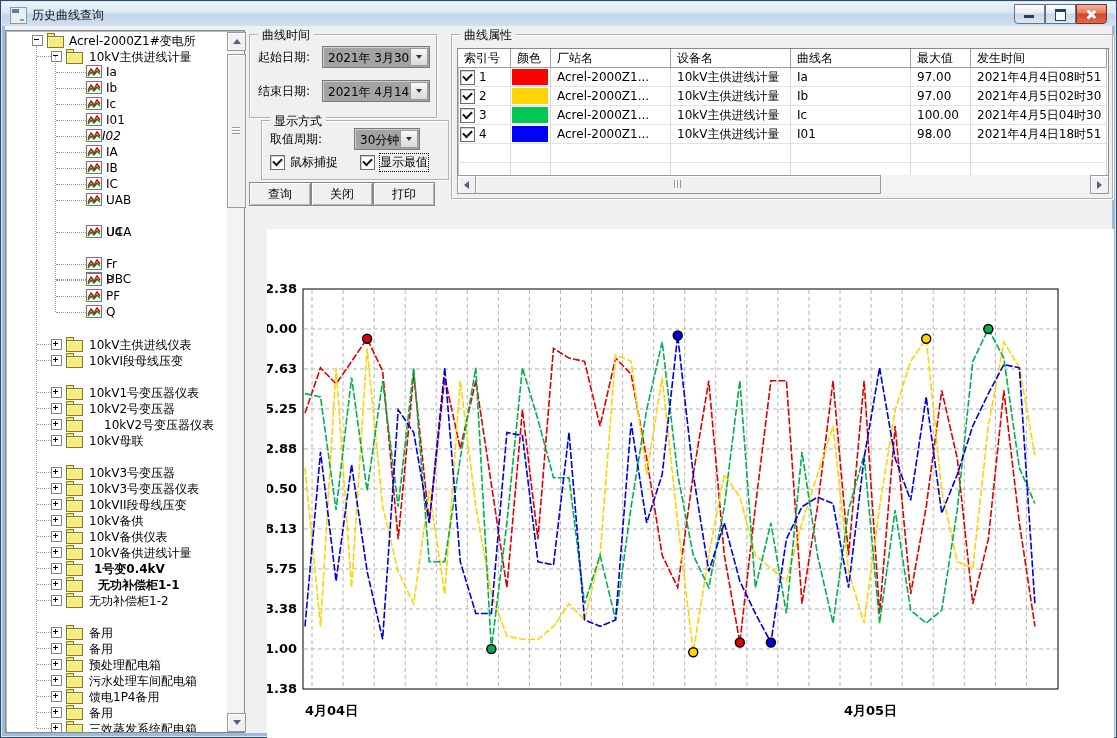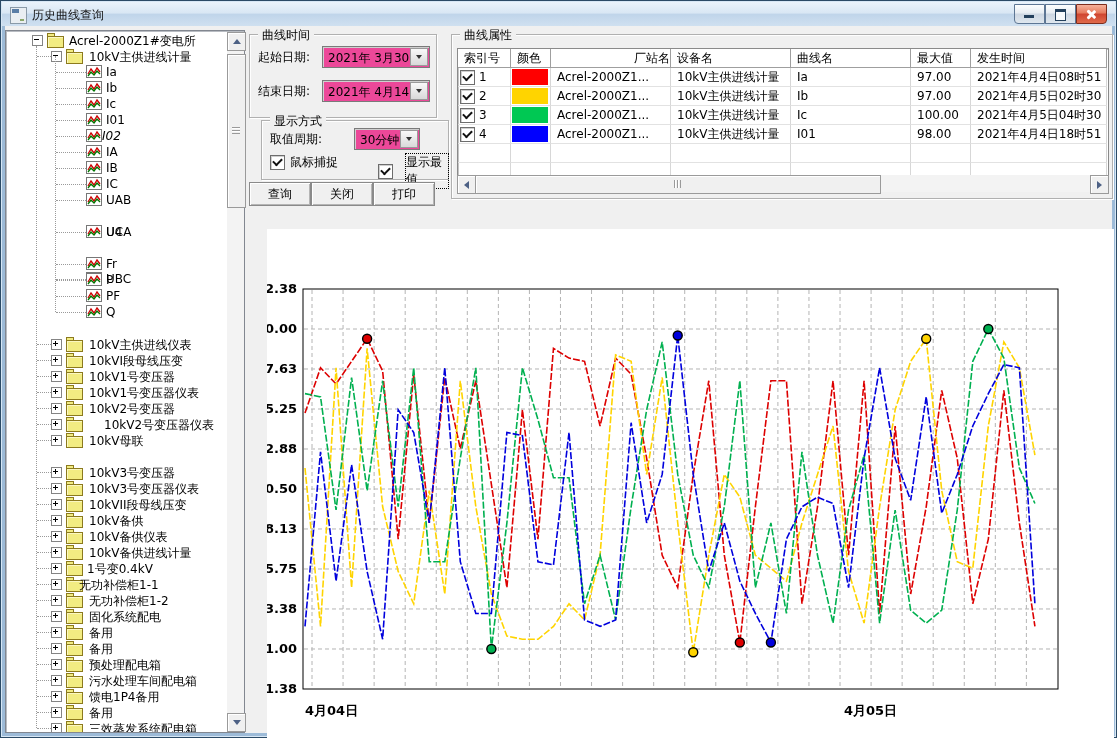--- a/index.html
+++ b/index.html
@@ -45,21 +45,21 @@
   .vthumb::after{content:"";position:absolute;left:4px;top:50%;margin-top:-4px;width:8px;height:7px;
      background:repeating-linear-gradient(180deg,#9a9a9a 0 1px,#fff 1px 2px,transparent 2px 3px);}
   .hscroll{position:absolute;height:17px;background:#f3f3f3;}
   .hthumb{position:absolute;top:0;height:17px;background:#f0f0f0;border:1px solid #9a9a9a;box-shadow:inset 1px 1px 0 #fff;}
   .hthumb::after{content:"";position:absolute;top:4px;left:50%;margin-left:-4px;width:7px;height:8px;
      background:repeating-linear-gradient(90deg,#9a9a9a 0 1px,#fff 1px 2px,transparent 2px 3px);}
   
   .group{position:absolute;border:1px solid #b0b0b0;box-shadow:inset 1px 1px 0 rgba(255,255,255,.9),1px 1px 0 #fff;}
   .legend{position:absolute;top:-8px;left:8px;background:#f0f0f0;padding:0 4px;font-size:12px;}
   .lbl{position:absolute;font-size:12px;white-space:nowrap;}
-  .combo{position:absolute;height:20px;background:#ec4899;border:1px solid #7a7a7a;box-shadow:inset 1px 1px 0 #cfcfcf;}
+  .combo{position:absolute;height:20px;background:#a3a3a3;border:1px solid #7a7a7a;box-shadow:inset 1px 1px 0 #cfcfcf;}
   .combo .val{position:absolute;left:5px;top:3px;font-size:12px;white-space:nowrap;}
   .combo .cbtn{position:absolute;right:1px;top:1px;bottom:1px;width:16px;background:linear-gradient(#f9f9f9,#d9d9d9);border:1px solid #9a9a9a;display:flex;align-items:center;justify-content:center;}
   .combo .cbtn::after{content:"";width:0;height:0;border-left:3.5px solid transparent;border-right:3.5px solid transparent;border-top:4px solid #333;}
   .cbwrap{position:absolute;display:flex;align-items:center;}
   .cb{width:13px;height:13px;background:#fff;border:1px solid #6d6d6d;box-shadow:inset 1px 1px 0 #cfcfcf;position:relative;flex:0 0 auto;}
   .cb::after{content:"";position:absolute;left:2px;top:2px;width:7px;height:4px;border-left:2px solid #111;border-bottom:2px solid #111;transform:rotate(-45deg);}
   .cbtext{margin-left:5px;}
   .focus-dotted{outline:1px dotted #000;}
   .btn3d{position:absolute;height:22px;background:#f0f0f0;border:1px solid #8a8a8a;box-shadow:inset 1px 1px 0 #fff,inset -1px -1px 0 #b5b5b5;display:flex;align-items:center;justify-content:center;font-size:12px;}
   
@@ -272,29 +272,20 @@
           </div>
           <div class="tree-row" style="top: 320px;">
             <div class="stub" style="left:31px;width:14px;"></div>
             <div class="expbox" style="left:45px;">
               <span class="h"></span>
               <span class="v"></span>
             </div>
             <div class="folder" style="left:60px;"></div>
             <span class="tree-label" style="left:83px;">10kVI段母线压变</span>
           </div>
-          <div class="tree-row" style="top: 336px;">
-            <div class="stub" style="left:31px;width:14px;"></div>
-            <div class="expbox" style="left:45px;">
-              <span class="h"></span>
-              <span class="v"></span>
-            </div>
-            <div class="folder" style="left:60px;"></div>
-            <span class="tree-label" style="left:83px;">10kV1号变压器</span>
-          </div>
           <div class="tree-row" style="top: 352px;">
             <div class="stub" style="left:31px;width:14px;"></div>
             <div class="expbox" style="left:45px;">
               <span class="h"></span>
               <span class="v"></span>
             </div>
             <div class="folder" style="left:60px;"></div>
             <span class="tree-label" style="left:83px;">10kV1号变压器仪表</span>
           </div>
           <div class="tree-row" style="top: 368px;">
@@ -378,48 +369,39 @@
             <div class="folder" style="left:60px;"></div>
             <span class="tree-label" style="left:83px;">10kV备供进线计量</span>
           </div>
           <div class="tree-row" style="top: 528px;">
             <div class="stub" style="left:31px;width:14px;"></div>
             <div class="expbox" style="left:45px;">
               <span class="h"></span>
               <span class="v"></span>
             </div>
             <div class="folder" style="left:60px;"></div>
-            <span class="tree-label" style="left:81px;">1号变0.4kV</span>
+            <span class="tree-label" style="left:88px;font-weight:bold;">1号变0.4kV</span>
           </div>
           <div class="tree-row" style="top: 544px;">
             <div class="stub" style="left:31px;width:14px;"></div>
             <div class="expbox" style="left:45px;">
               <span class="h"></span>
               <span class="v"></span>
             </div>
             <div class="folder" style="left:60px;"></div>
-            <span class="tree-label" style="left:73px;">无功补偿柜1-1</span>
+            <span class="tree-label" style="left:92px;font-weight:bold;">无功补偿柜1-1</span>
           </div>
           <div class="tree-row" style="top: 560px;">
             <div class="stub" style="left:31px;width:14px;"></div>
             <div class="expbox" style="left:45px;">
               <span class="h"></span>
               <span class="v"></span>
             </div>
             <div class="folder" style="left:60px;"></div>
             <span class="tree-label" style="left:83px;">无功补偿柜1-2</span>
-          </div>
-          <div class="tree-row" style="top: 576px;">
-            <div class="stub" style="left:31px;width:14px;"></div>
-            <div class="expbox" style="left:45px;">
-              <span class="h"></span>
-              <span class="v"></span>
-            </div>
-            <div class="folder" style="left:60px;"></div>
-            <span class="tree-label" style="left:83px;">固化系统配电</span>
           </div>
           <div class="tree-row" style="top: 592px;">
             <div class="stub" style="left:31px;width:14px;"></div>
             <div class="expbox" style="left:45px;">
               <span class="h"></span>
               <span class="v"></span>
             </div>
             <div class="folder" style="left:60px;"></div>
             <span class="tree-label" style="left:83px;">备用</span>
           </div>
@@ -509,37 +491,37 @@
       <div class="legend">显示方式</div>
       <div class="lbl" style="left:8px;top:10px;">取值周期:</div>
       <div class="combo" style="left:92px;top:7px;width:64px;">
         <span class="val">30分钟</span>
         <span class="cbtn"></span>
       </div>
       <div class="cbwrap" style="left:8px;top:33px;">
         <span class="cb"></span>
         <span class="cbtext">鼠标捕捉</span>
       </div>
-      <div class="cbwrap" style="left:116px;top:33px;gap:8px;">
+      <div class="cbwrap" style="left:98px;top:33px;">
         <span class="cb"></span>
         <span class="cbtext focus-dotted">显示最值</span>
       </div>
     </div>
 
     <div class="btn3d" style="left:244px;top:156px;width:60px;">查询</div>
     <div class="btn3d" style="left:306px;top:156px;width:60px;">关闭</div>
     <div class="btn3d" style="left:368px;top:156px;width:60px;">打印</div>
 
     <div class="group" style="left:446px;top:8px;width:660px;height:163px;">
       <div class="legend">曲线属性</div>
       <div class="table-wrap" style="left:5px;top:13px;width:650px;height:126px;">
         <div class="thead" id="table-head">
             <div class="th" style="width: 53px;">索引号</div>
             <div class="th" style="width: 40px;">颜色</div>
-            <div class="th" style="width: 120px; text-align: right;">厂站名</div>
+            <div class="th" style="width: 120px;">厂站名</div>
             <div class="th" style="width: 120px;">设备名</div>
             <div class="th" style="width: 120px;">曲线名</div>
             <div class="th" style="width: 60px;">最大值</div>
             <div class="th" style="width: 136px;">发生时间</div>
           </div>
         <div id="table-body">
             <div class="trow" style="top: 19px;">
               <div class="td idx" style="width: 53px;">
                 <span class="cb"></span>
                 <span>1</span>

